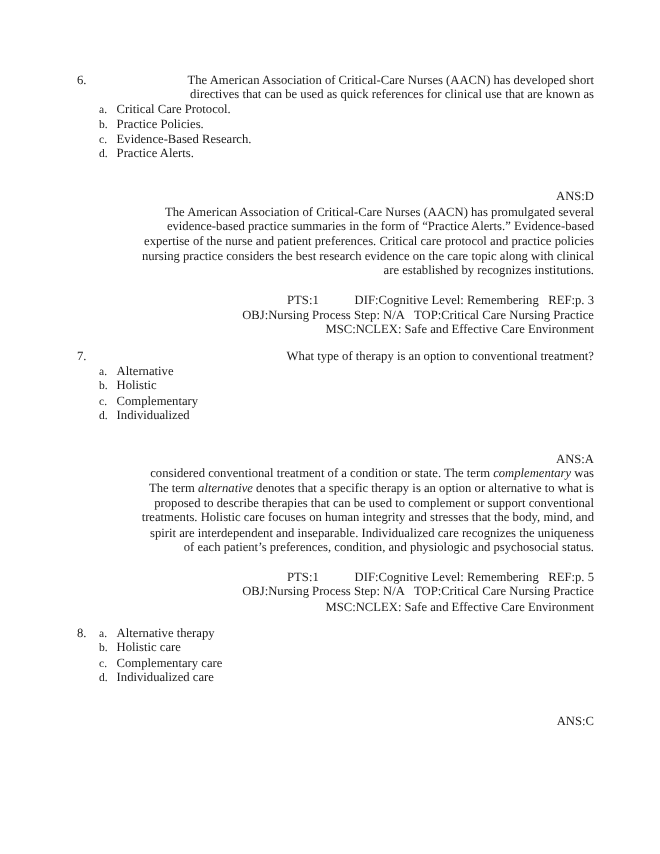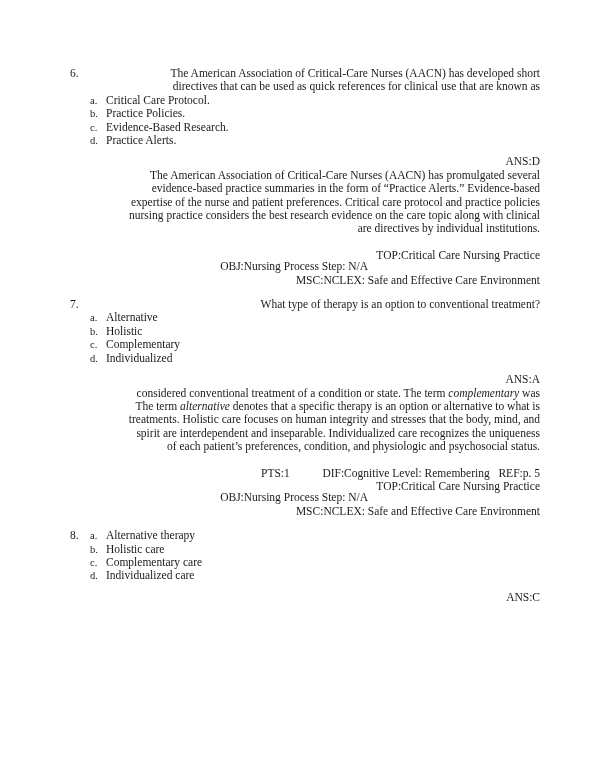--- a/index.html
+++ b/index.html
@@ -31,29 +31,29 @@
   .stem, .rationale, .ans, .meta { margin-left: 17px; text-align: right; }
   .line { white-space: nowrap; }
   .options { margin-left: 20px; }
   .opt { display: flex; align-items: baseline; white-space: nowrap; }
   .opt-letter {
     display: inline-block;
     width: 16px;
     font-size: 10.5px;
     flex: 0 0 16px;
   }
-  .ans { margin-top: 8px; }
+  .ans { margin-top: 26px; }
   .ans-label { display: inline-block; min-width: 33px; }
   .meta { margin-top: 13.4px; }
   .meta-row { white-space: nowrap; }
   .meta-label { display: inline-block; min-width: 33px; }
   .pair { display: inline-block; vertical-align: top; }
   .pair-PTS { width: 90px; }
   .pair-DIF { width: 200px; }
-  .pair-OBJ { width: 193px; margin-top: 11px; }
+  .pair-OBJ { width: 193px; }
   .it { font-style: italic; }
 </style>
 </head>
 <body>
 
 <div class="doc">
 
   <section class="question">
     <div class="qnum">6.</div>
     <div class="stem">
@@ -79,23 +79,24 @@
         </div>
       </div>
     <div class="ans">
       <span class="ans-label">ANS:</span><span class="ans-value">D</span>
     </div>
     <div class="rationale">
         <div class="line"><span>The American Association of Critical-Care Nurses (AACN) has promulgated several</span></div>
         <div class="line"><span>evidence-based practice summaries in the form of “Practice Alerts.” Evidence-based</span></div>
         <div class="line"><span>expertise of the nurse and patient preferences. Critical care protocol and practice policies</span></div>
         <div class="line"><span>nursing practice considers the best research evidence on the care topic along with clinical</span></div>
-        <div class="line"><span>are directives by individual institutions.</span></div>
+        <div class="line"><span>are established by recognizes institutions.</span></div>
       </div>
     <div class="meta">
+        <div class="meta-row"><span class="pair pair-PTS"><span class="meta-label">PTS:</span><span class="meta-value">1</span></span><span class="pair pair-DIF"><span class="meta-label">DIF:</span><span class="meta-value">Cognitive Level: Remembering</span></span><span class="pair pair-REF"><span class="meta-label">REF:</span><span class="meta-value">p. 3</span></span></div>
         <div class="meta-row"><span class="pair pair-OBJ"><span class="meta-label">OBJ:</span><span class="meta-value">Nursing Process Step: N/A</span></span><span class="pair pair-TOP"><span class="meta-label">TOP:</span><span class="meta-value">Critical Care Nursing Practice</span></span></div>
         <div class="meta-row"><span class="pair pair-MSC"><span class="meta-label">MSC:</span><span class="meta-value">NCLEX: Safe and Effective Care Environment</span></span></div>
       </div>
   </section>
 
   <section class="question">
     <div class="qnum">7.</div>
     <div class="stem">
         <div class="line">What type of therapy is an option to conventional treatment?</div>
       </div>
@@ -116,20 +117,21 @@
           <span class="opt-letter">d.</span>
           <span class="opt-text">Individualized</span>
         </div>
       </div>
     <div class="ans">
       <span class="ans-label">ANS:</span><span class="ans-value">A</span>
     </div>
     <div class="rationale">
         <div class="line"><span>considered conventional treatment of a condition or state. The term </span><span class="it">complementary</span><span> was</span></div>
         <div class="line"><span>The term </span><span class="it">alternative</span><span> denotes that a specific therapy is an option or alternative to what is</span></div>
+        <div class="line"><span>proposed to describe therapies that can be used to complement or support conventional</span></div>
         <div class="line"><span>treatments. Holistic care focuses on human integrity and stresses that the body, mind, and</span></div>
         <div class="line"><span>spirit are interdependent and inseparable. Individualized care recognizes the uniqueness</span></div>
         <div class="line"><span>of each patient’s preferences, condition, and physiologic and psychosocial status.</span></div>
       </div>
     <div class="meta">
         <div class="meta-row"><span class="pair pair-PTS"><span class="meta-label">PTS:</span><span class="meta-value">1</span></span><span class="pair pair-DIF"><span class="meta-label">DIF:</span><span class="meta-value">Cognitive Level: Remembering</span></span><span class="pair pair-REF"><span class="meta-label">REF:</span><span class="meta-value">p. 5</span></span></div>
         <div class="meta-row"><span class="pair pair-OBJ"><span class="meta-label">OBJ:</span><span class="meta-value">Nursing Process Step: N/A</span></span><span class="pair pair-TOP"><span class="meta-label">TOP:</span><span class="meta-value">Critical Care Nursing Practice</span></span></div>
         <div class="meta-row"><span class="pair pair-MSC"><span class="meta-label">MSC:</span><span class="meta-value">NCLEX: Safe and Effective Care Environment</span></span></div>
       </div>
   </section>

